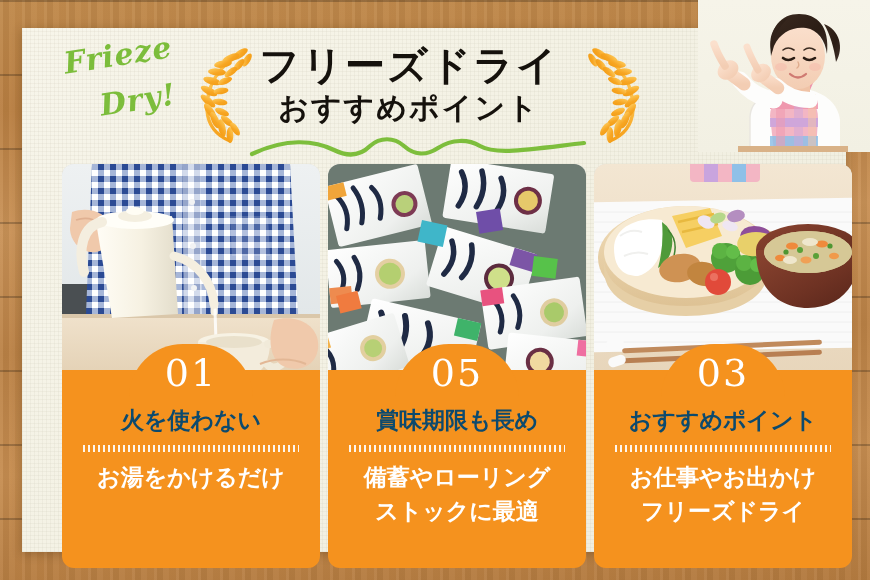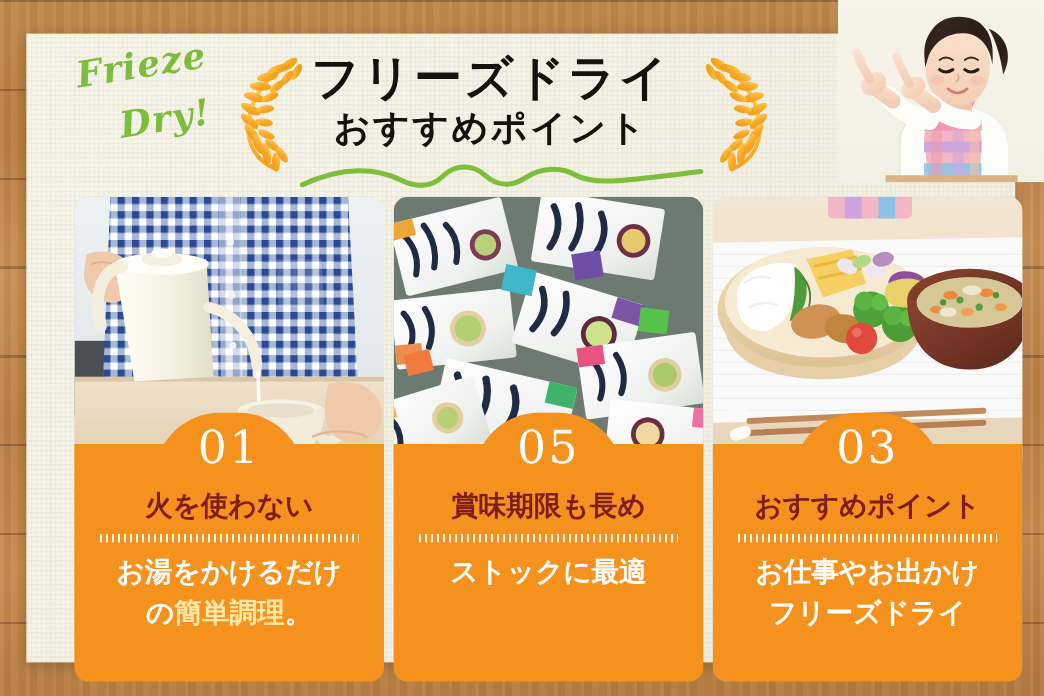--- a/index.html
+++ b/index.html
@@ -106,22 +106,22 @@
     border-radius:62px 62px 0 0;
   }
   .band .inner{ position:relative; z-index:2; text-align:center; }
 
   .num{
     font-family:"DejaVu Serif", serif; font-weight:400;
     font-size:38px; line-height:38px; color:#ffffff;
     letter-spacing:2px; margin-top:-16px;
   }
   .lead{
-    font-family:Liberation Sans, sans-serif; font-weight:700;
-    font-size:23px; line-height:30px; color:#7f1d1d;
+    font-family:Liberation Serif, serif; font-weight:700;
+    font-size:23px; line-height:30px; color:#0c4a6e;
     letter-spacing:0px; margin-top:14px;
   }
   .divider{
     width:216px; height:7px; margin:9px auto 0;
     background:repeating-linear-gradient(90deg,
       #ffffff 0px,#ffffff 2px,
       rgba(255,255,255,0) 2px, rgba(255,255,255,0) 5px);
     opacity:.92;
   }
   .body{
@@ -349,21 +349,20 @@
         </svg>
       </div>
       <div class="band">
         <div class="bump"></div>
         <div class="inner">
           <div class="num">01</div>
           <div class="lead">火を使わない</div>
           <div class="divider"></div>
           <div class="body">
             <div>お湯をかけるだけ</div>
-            <div><span>の</span><span class="hl">簡単調理</span><span>。</span></div>
           </div>
         </div>
       </div>
     </div>
 
     <div class="card c2">
       <div class="photo">
         <svg width="258" height="220" viewBox="0 0 258 220" preserveAspectRatio="xMidYMid slice">
           <defs>
             <linearGradient id="pkg" x1="0" y1="0" x2="1" y2="1">
@@ -435,20 +434,21 @@
           </g>
         </svg>
       </div>
       <div class="band">
         <div class="bump"></div>
         <div class="inner">
           <div class="num">05</div>
           <div class="lead">賞味期限も長め</div>
           <div class="divider"></div>
           <div class="body">
+            <div>備蓄やローリング</div>
             <div>ストックに最適</div>
           </div>
         </div>
       </div>
     </div>
 
     <div class="card c3">
       <div class="photo">
         <svg width="258" height="220" viewBox="0 0 258 220" preserveAspectRatio="xMidYMid slice">
           <defs>

